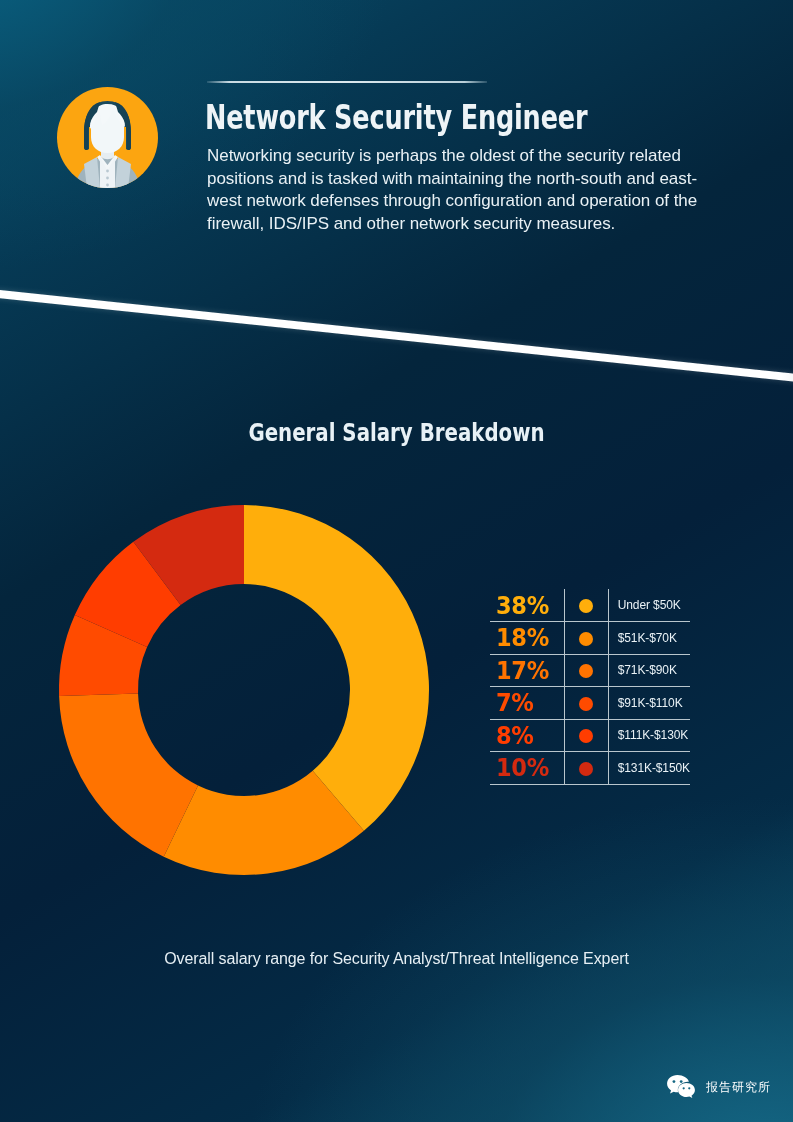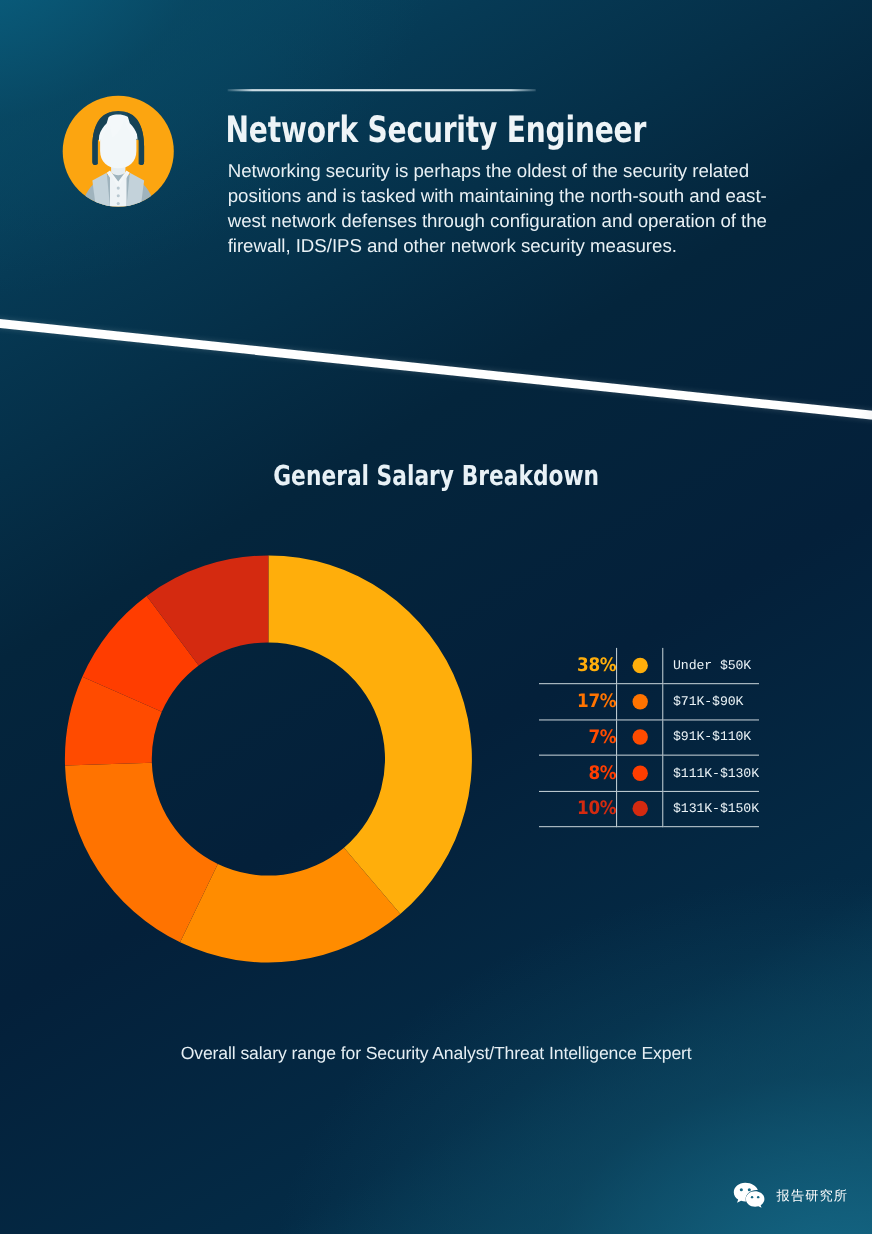--- a/index.html
+++ b/index.html
@@ -115,40 +115,39 @@
   }
   .legend tr { height: 32.5px; }
   .legend td {
     border-bottom: 1px solid #b9c6cd;
     padding: 0;
     vertical-align: middle;
   }
   .legend tr:first-child td { border-top: 0; }
   .legend .c-pct {
     width: 68px;
-    text-align: right;
+    text-align: left;
     padding-left: 6px;
-    font-size: 17px;
+    font-size: 25px;
     font-weight: bold;
     font-family: "Liberation Sans Narrow", "DejaVu Sans Condensed", "Liberation Sans", sans-serif;
     letter-spacing: -0.3px;
     border-right: 1px solid #b9c6cd;
   }
   .legend .c-dot {
     width: 44px;
     text-align: center;
     border-right: 1px solid #b9c6cd;
   }
   .legend .c-label {
     padding-left: 9px;
     font-size: 12px;
     color: #eaf2f6;
     letter-spacing: -0.1px;
     white-space: nowrap;
-    font-family: Liberation Mono, monospace;
   }
   .dot {
     display: inline-block;
     width: 14px;
     height: 14px;
     border-radius: 50%;
     vertical-align: middle;
   }
 
   .caption {
@@ -241,20 +240,25 @@
   </div>
 
   <table class="legend">
     <tbody id="legend-body">
         <tr>
           <td class="c-pct" style="color: rgb(255, 174, 11);">38%</td>
           <td class="c-dot"><span class="dot" style="background: rgb(255, 174, 11);"></span></td>
           <td class="c-label">Under $50K</td>
         </tr>
         <tr>
+          <td class="c-pct" style="color: rgb(255, 140, 0);">18%</td>
+          <td class="c-dot"><span class="dot" style="background: rgb(255, 140, 0);"></span></td>
+          <td class="c-label">$51K-$70K</td>
+        </tr>
+        <tr>
           <td class="c-pct" style="color: rgb(255, 115, 0);">17%</td>
           <td class="c-dot"><span class="dot" style="background: rgb(255, 115, 0);"></span></td>
           <td class="c-label">$71K-$90K</td>
         </tr>
         <tr>
           <td class="c-pct" style="color: rgb(255, 75, 0);">7%</td>
           <td class="c-dot"><span class="dot" style="background: rgb(255, 75, 0);"></span></td>
           <td class="c-label">$91K-$110K</td>
         </tr>
         <tr>

